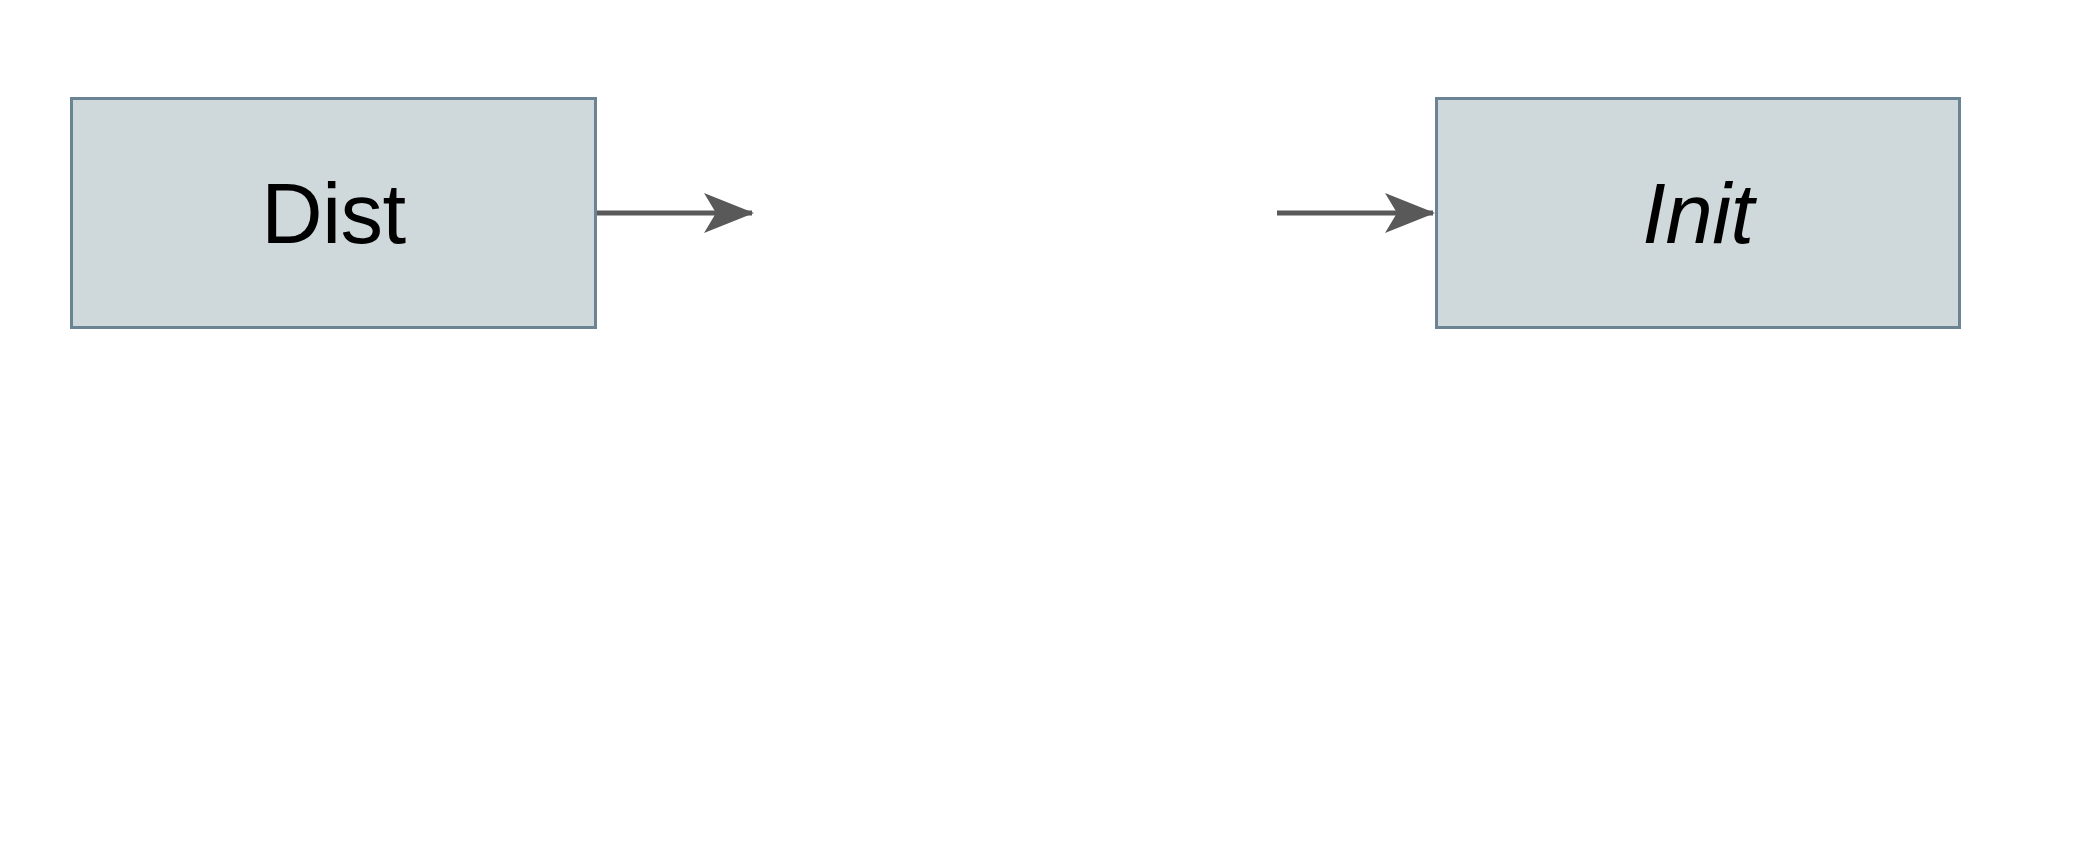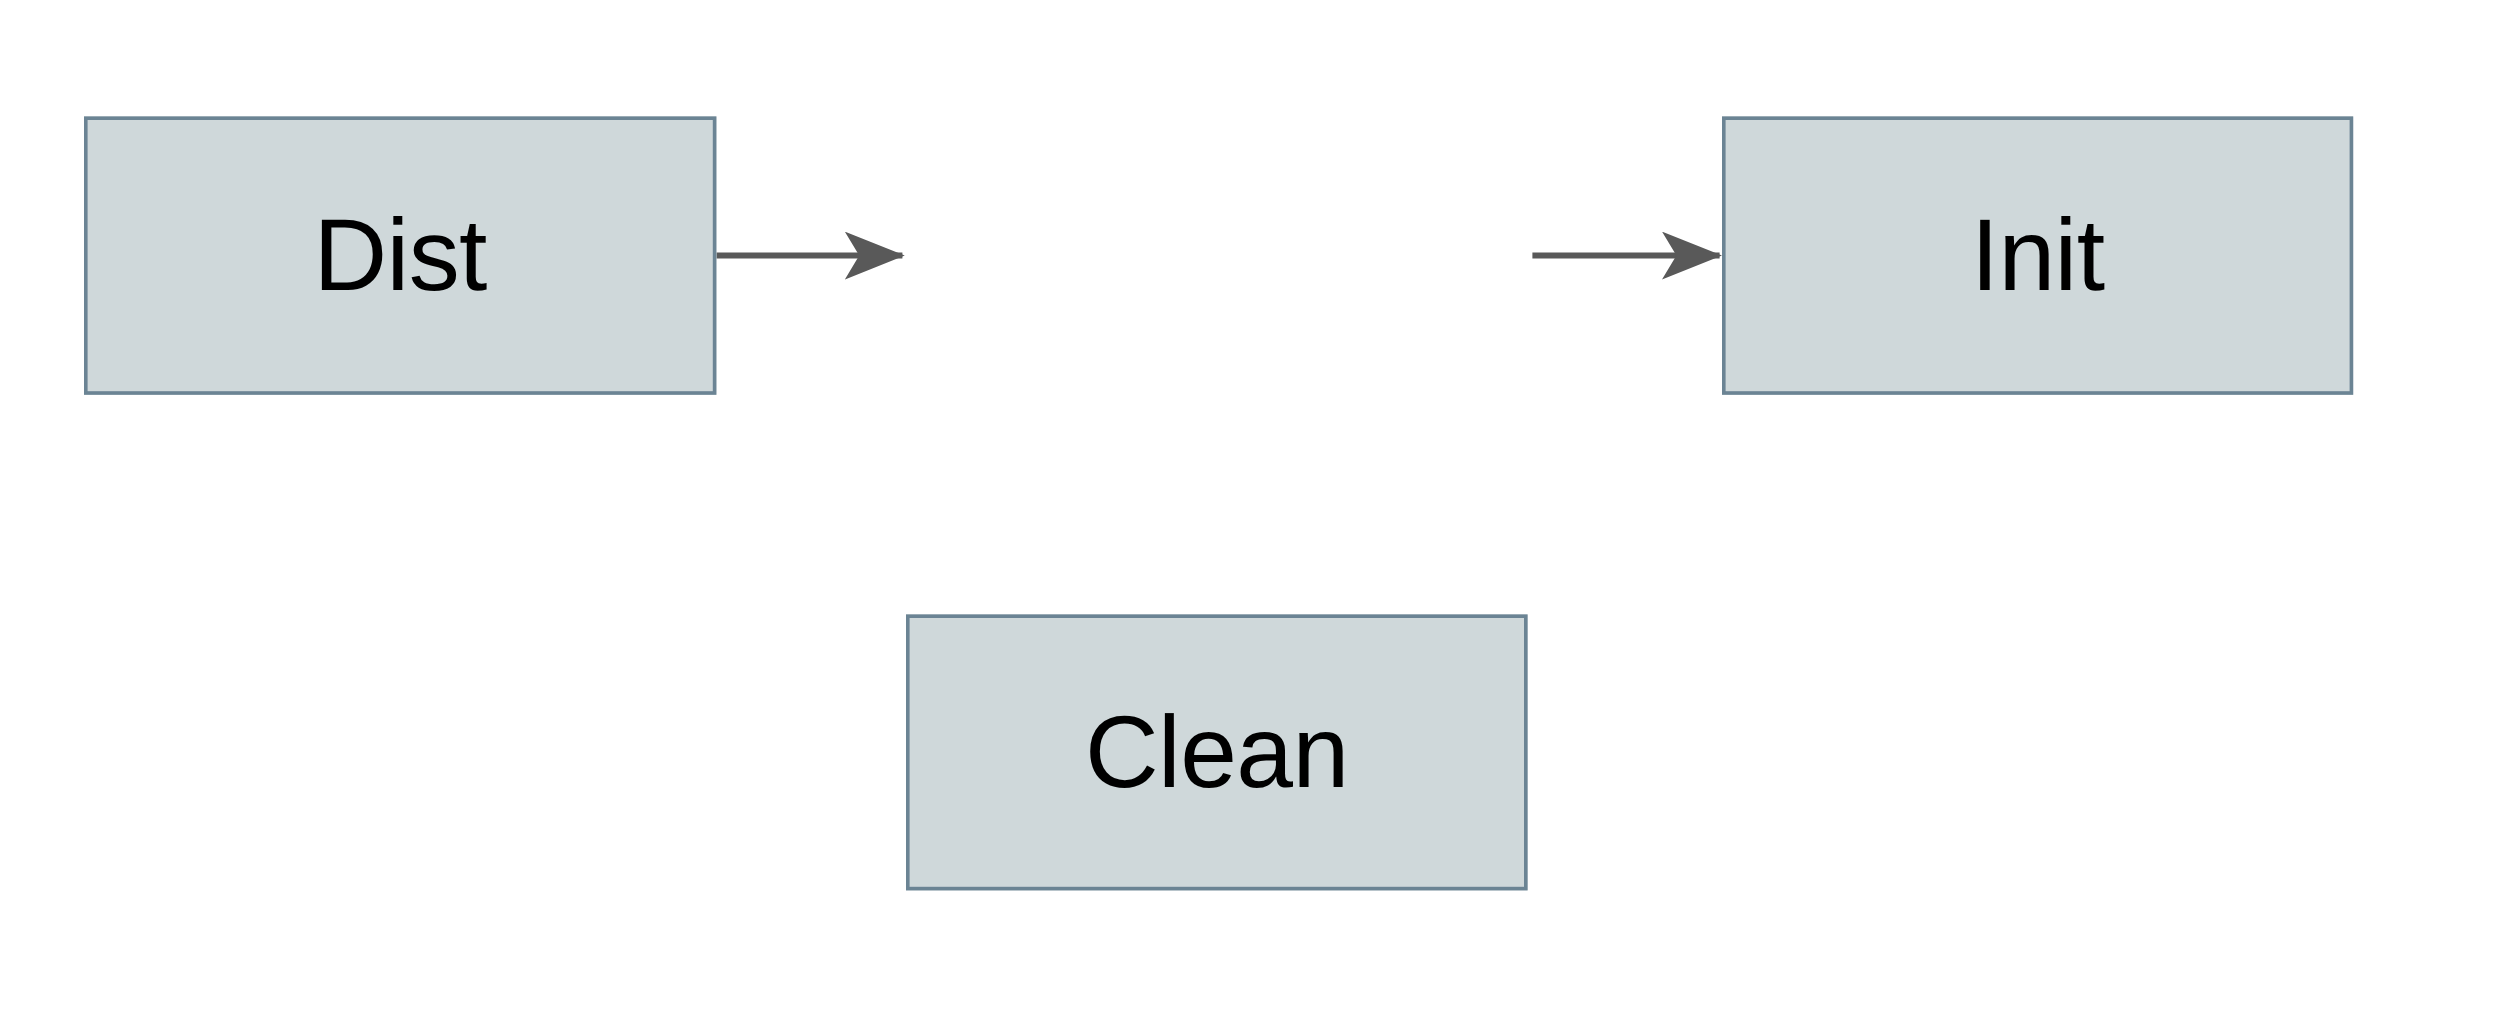--- a/index.html
+++ b/index.html
@@ -41,21 +41,21 @@
     position: absolute;
     left: 0;
     top: 0;
     width: 2078px;
     height: 848px;
     pointer-events: none;
   }
   
   #node-dist    { left: 70px;  top: 97px;  width: 527px; height: 232px; }
   #node-compile { left: 754px; top: 97px;  width: 521px; height: 232px; }
-  #node-init    { left: 1435px;top: 97px;  width: 526px; height: 232px; }
+  #node-init    { left: 1435px;top: 97px;  width: 526px; height: 232px; font-style: italic; }
   #node-clean   { left: 755px; top: 512px; width: 518px; height: 230px; }
 </style>
 </head>
 <body>
 
 <div id="canvas">
 
   <svg class="edge-layer" viewBox="0 0 2078 848" width="2078" height="848" xmlns="http://www.w3.org/2000/svg">
     <defs>
       <marker id="arrowhead" markerWidth="10" markerHeight="8" refX="9.6" refY="4" orient="auto" markerUnits="strokeWidth">
@@ -74,17 +74,14 @@
 
   <div class="node" id="node-dist">
     <span class="node-label">Dist</span>
   </div>
 
 
   <div class="node" id="node-init">
     <span class="node-label">Init</span>
   </div>
 
-  <div class="node" id="node-clean">
-    <span class="node-label">Clean</span>
-  </div>
 
 </div>
 
 </body></html>

